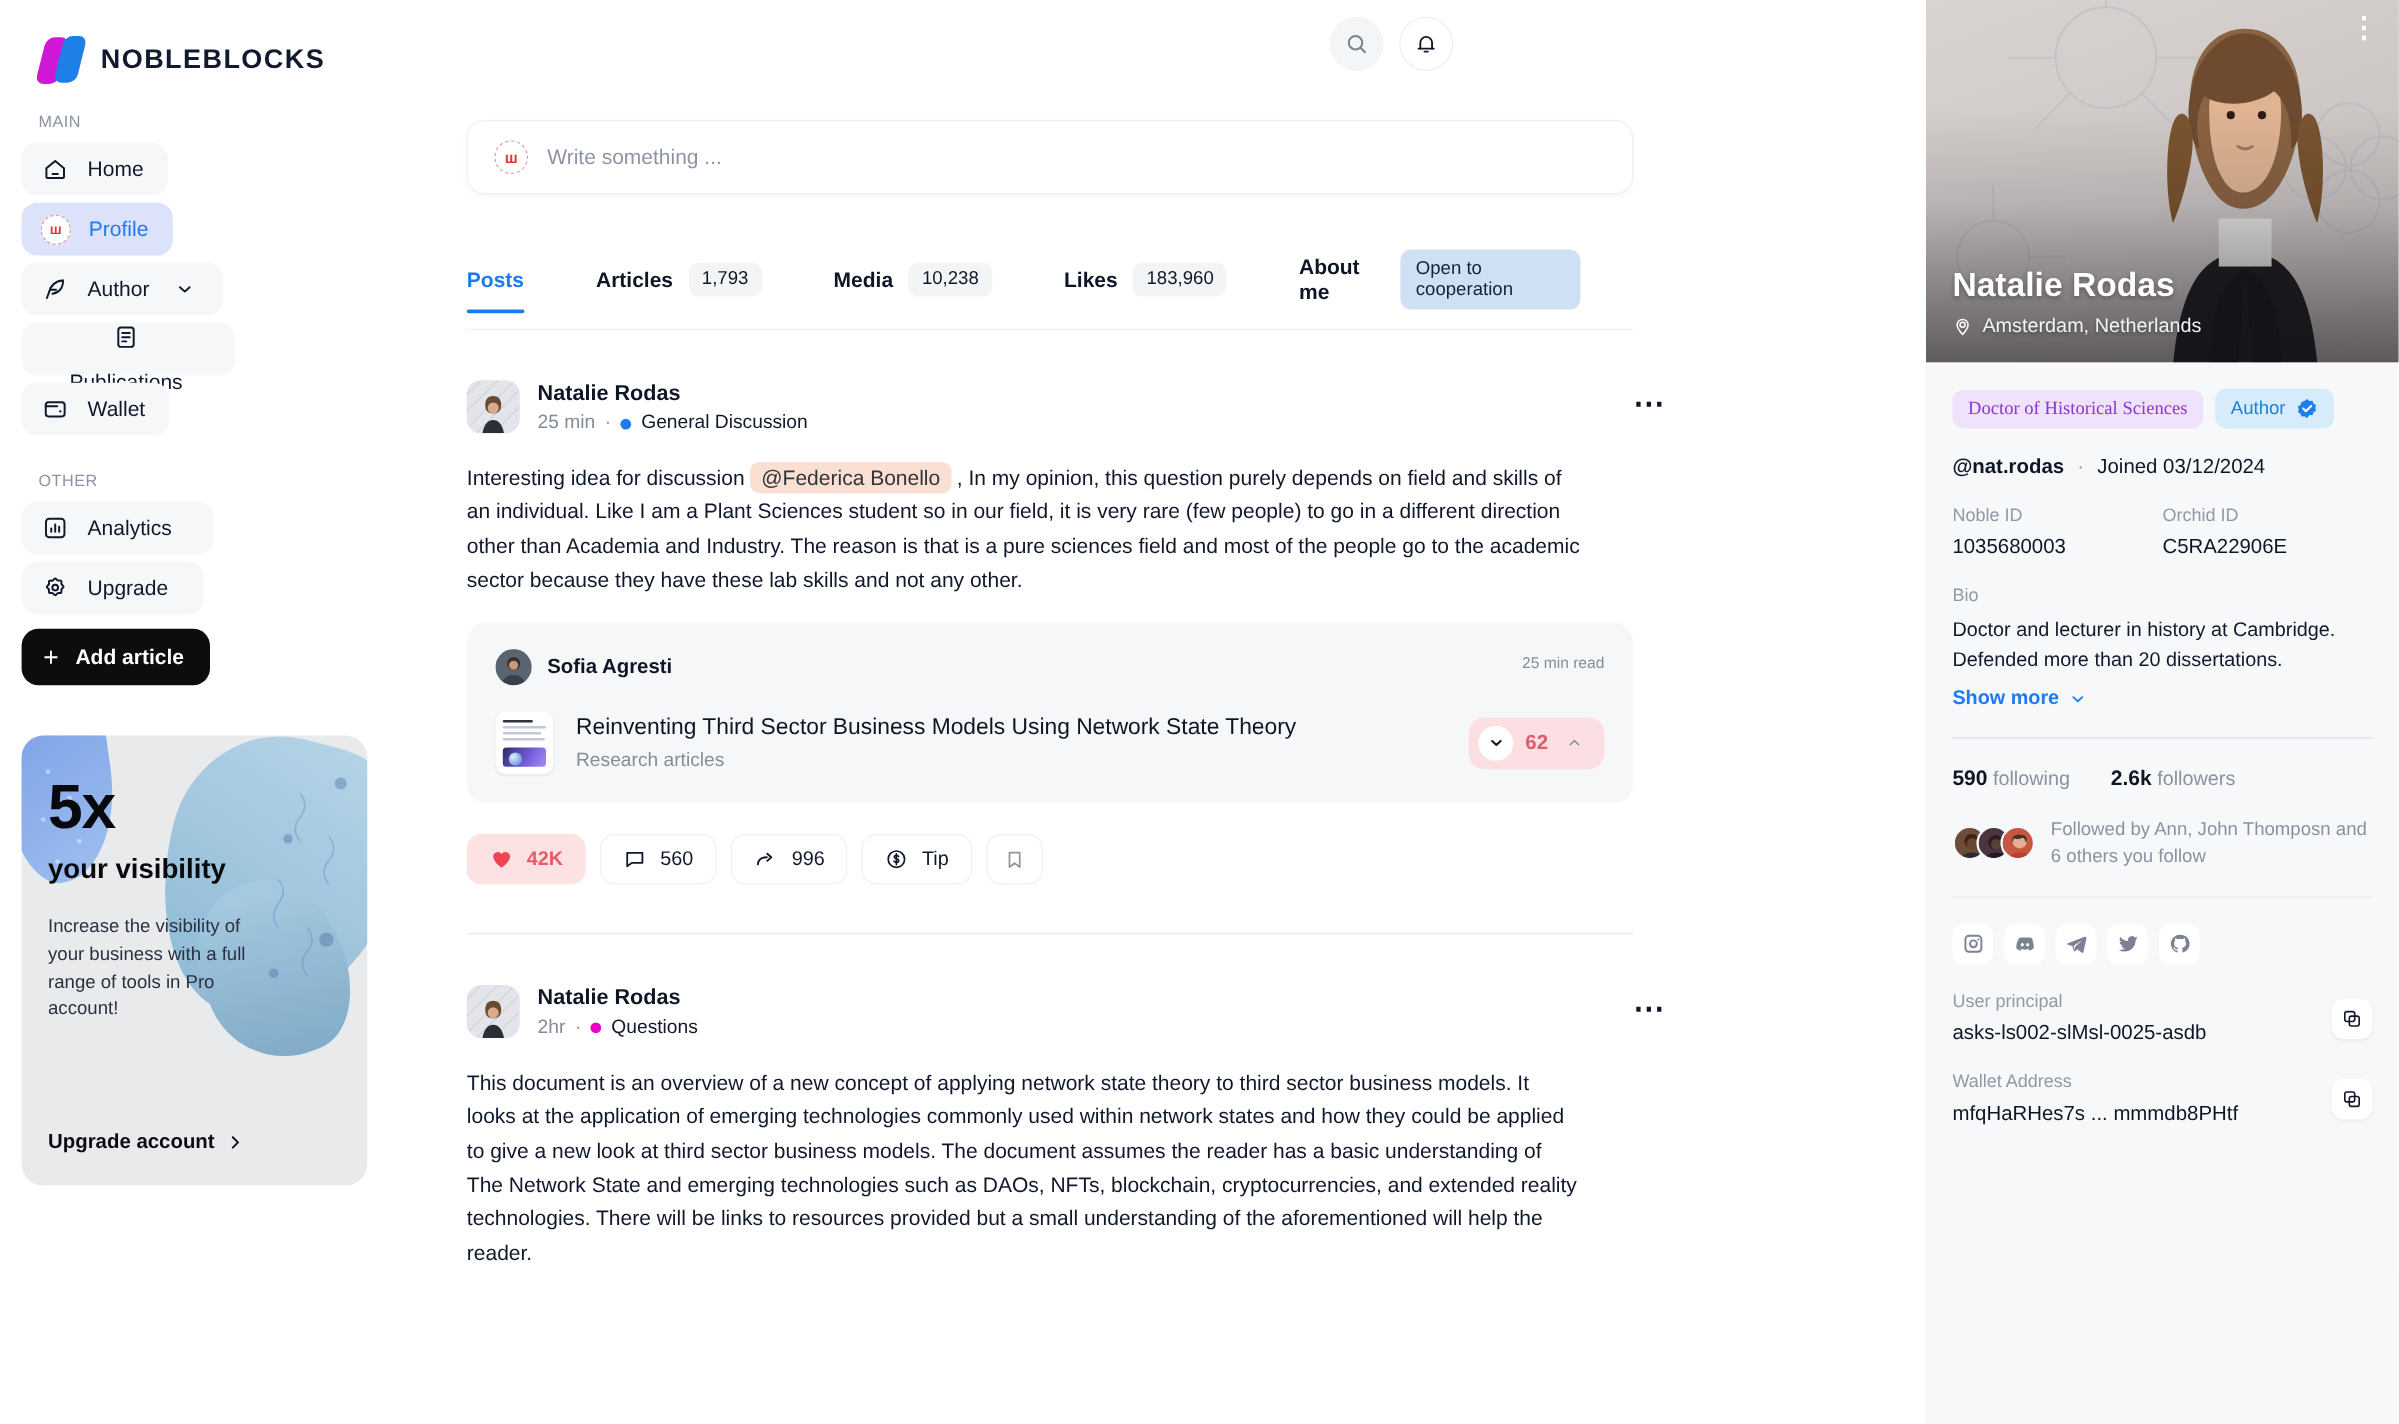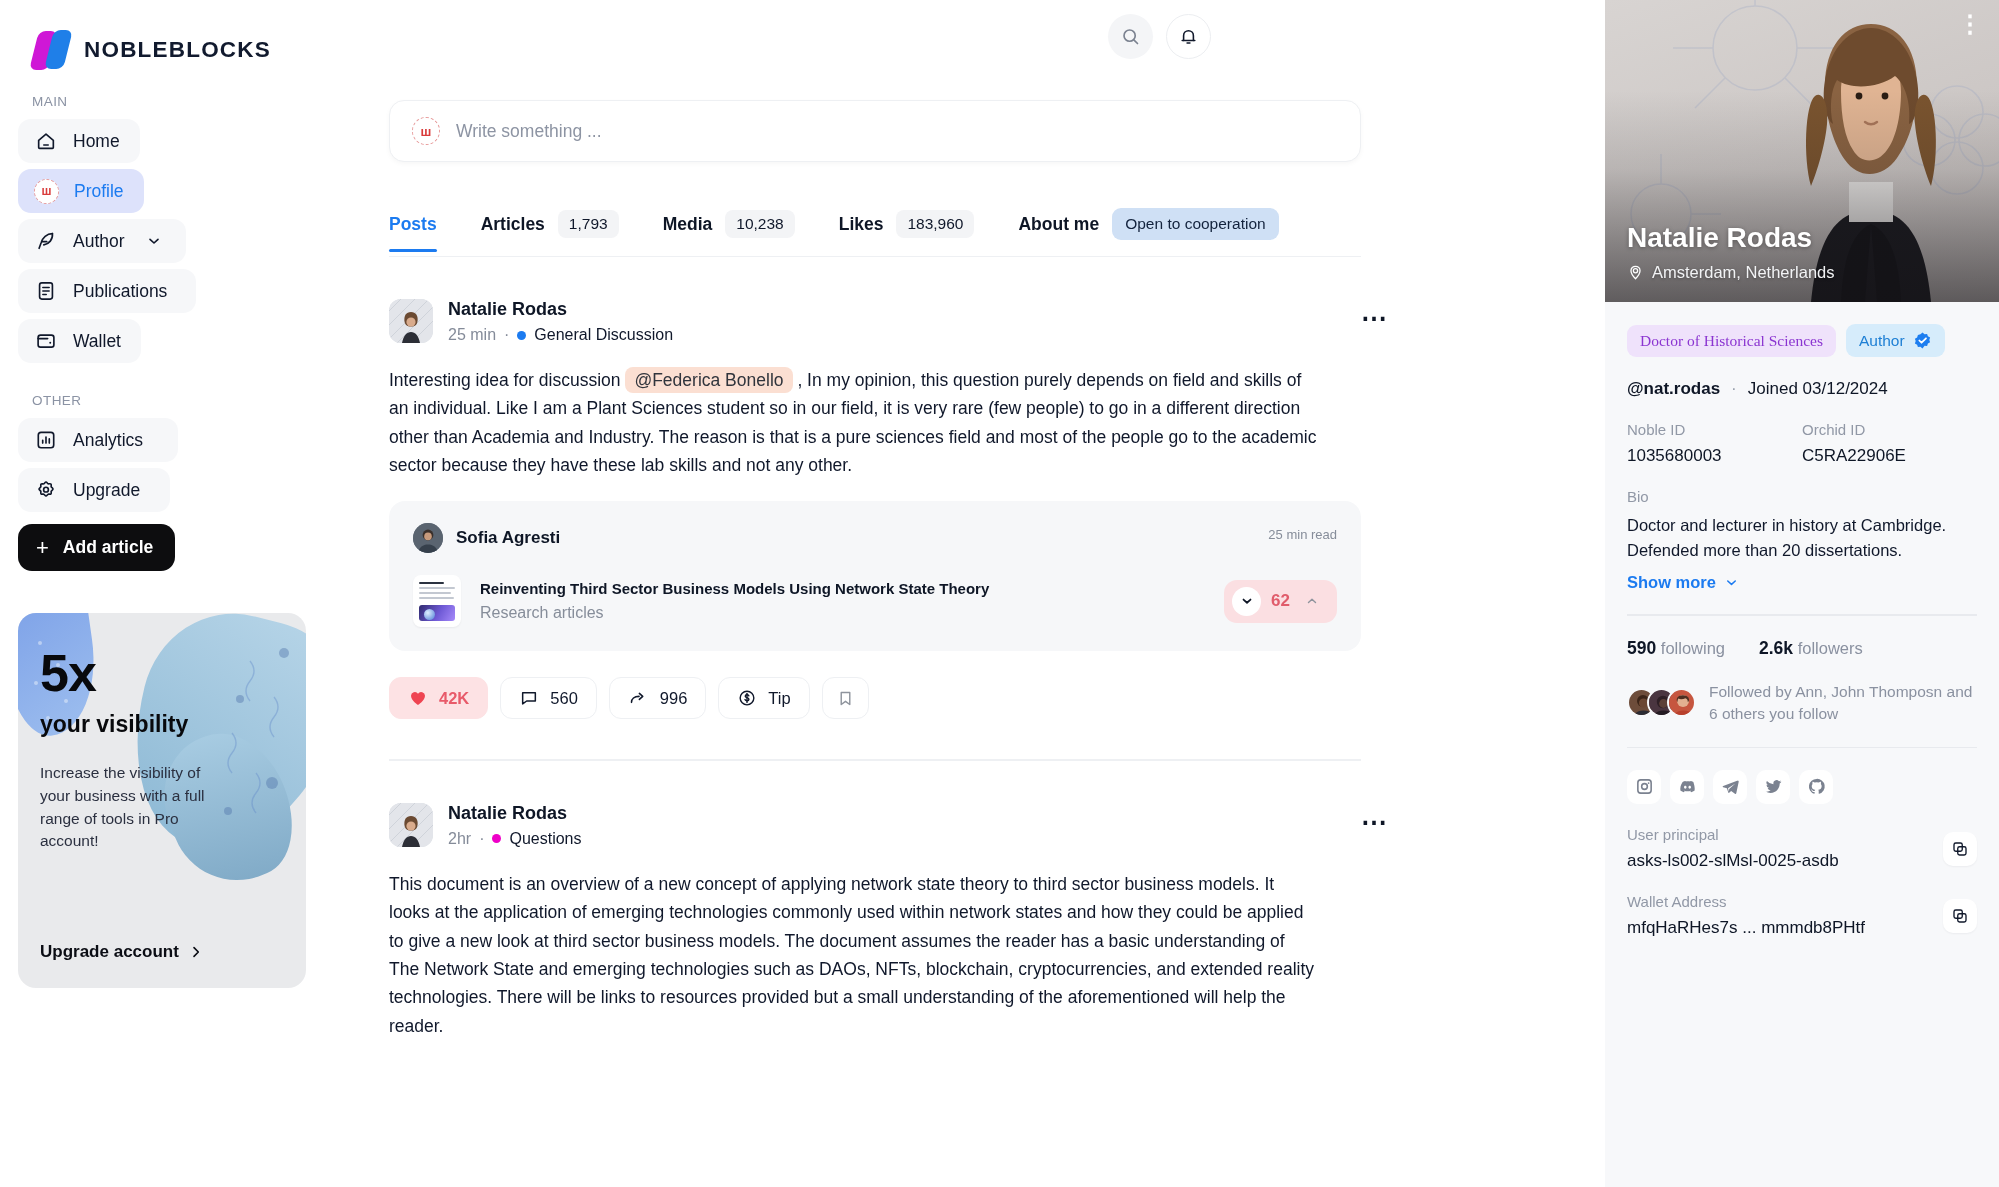--- a/index.html
+++ b/index.html
@@ -37,21 +37,21 @@
   .nav-label { font-size: 17.5px; color: #10182b; white-space: nowrap; }
   .nav-item.active { background: #dde2fb; }
   .nav-item.active .nav-label { color: #1c7bf0; }
   .nav-item .chev { width: 16px; height: 16px; margin-left: 6px; }
   .nav-avatar {
     width: 25px; height: 25px; border-radius: 50%; flex: 0 0 25px;
     background: #fff; border: 1.4px dashed #e79a9a;
     display: flex; align-items: center; justify-content: center;
     font-size: 12px; font-weight: 700; color: #d93b3b;
   }
-  .nav-item.w-pub { min-width: 178px; }
+  .nav-item.w-pub { min-width: 178px; flex-direction: column; }
   .nav-item.w-analytics { min-width: 160px; }
   .nav-item.w-settings { min-width: 152px; }
   .nav-item.w-author { min-width: 168px; }
 
   .add-article {
     display: flex; align-items: center; gap: 14px;
     height: 47px; border-radius: 14px; padding: 0 22px 0 18px;
     background: #0d0d0f; color: #fff; width: max-content; margin-top: 6px;
     cursor: pointer;
   }
@@ -113,21 +113,21 @@
   }
   .composer .av {
     width: 28px; height: 28px; border-radius: 50%; flex: 0 0 28px;
     background: #fff; border: 1.4px dashed #e79a9a;
     display: flex; align-items: center; justify-content: center;
     font-size: 13px; font-weight: 700; color: #d93b3b;
   }
   .composer .ph { font-size: 17.5px; color: #8d94a3; }
 
   .tabs {
-    display: flex; align-items: center; gap: 0;
+    display: flex; align-items: center; gap: 16px;
     margin-top: 46px; border-bottom: 1.5px solid #eef0f3; width: 972px;
     padding-bottom: 0;
   }
   .tab {
     display: flex; align-items: center; gap: 13px;
     padding: 0 0 16px 0; margin-right: 44px; cursor: pointer; position: relative;
   }
   .tab .t-label { font-size: 17.5px; font-weight: 600; color: #0e1626; }
   .tab.active .t-label { color: #1c7bf0; }
   .tab.active::after {
@@ -184,21 +184,21 @@
   .doc-thumb .ln.s { background: #c3c8d1; }
   .doc-thumb .img {
     margin-top: 3px; height: 19px; border-radius: 3px;
     background: linear-gradient(120deg,#2f2a6e,#6f5ad6 55%,#a78bfa);
     position: relative; overflow: hidden;
   }
   .doc-thumb .img::after {
     content:''; position:absolute; left:5px; top:4px; width:11px; height:11px;
     border-radius:50%; background: radial-gradient(circle at 35% 35%, #dff0ff, #4b7bd6);
   }
-  .embed-title { font-size: 15px; font-weight: 700; color: #0e1626; }
+  .embed-title { font-size: 19px; font-weight: 400; color: #0e1626; }
   .embed-sub { font-size: 16px; color: #868d9a; margin-top: 7px; }
   .votes {
     margin-left: auto; background: #fbdfe2; border-radius: 13px;
     display: flex; align-items: center; gap: 10px; padding: 7px 13px 7px 8px;
   }
   .votes .circ {
     width: 29px; height: 29px; border-radius: 50%; background: #fff;
     display: flex; align-items: center; justify-content: center; cursor: pointer;
   }
   .votes .num { font-size: 17px; font-weight: 600; color: #e05c6b; }

